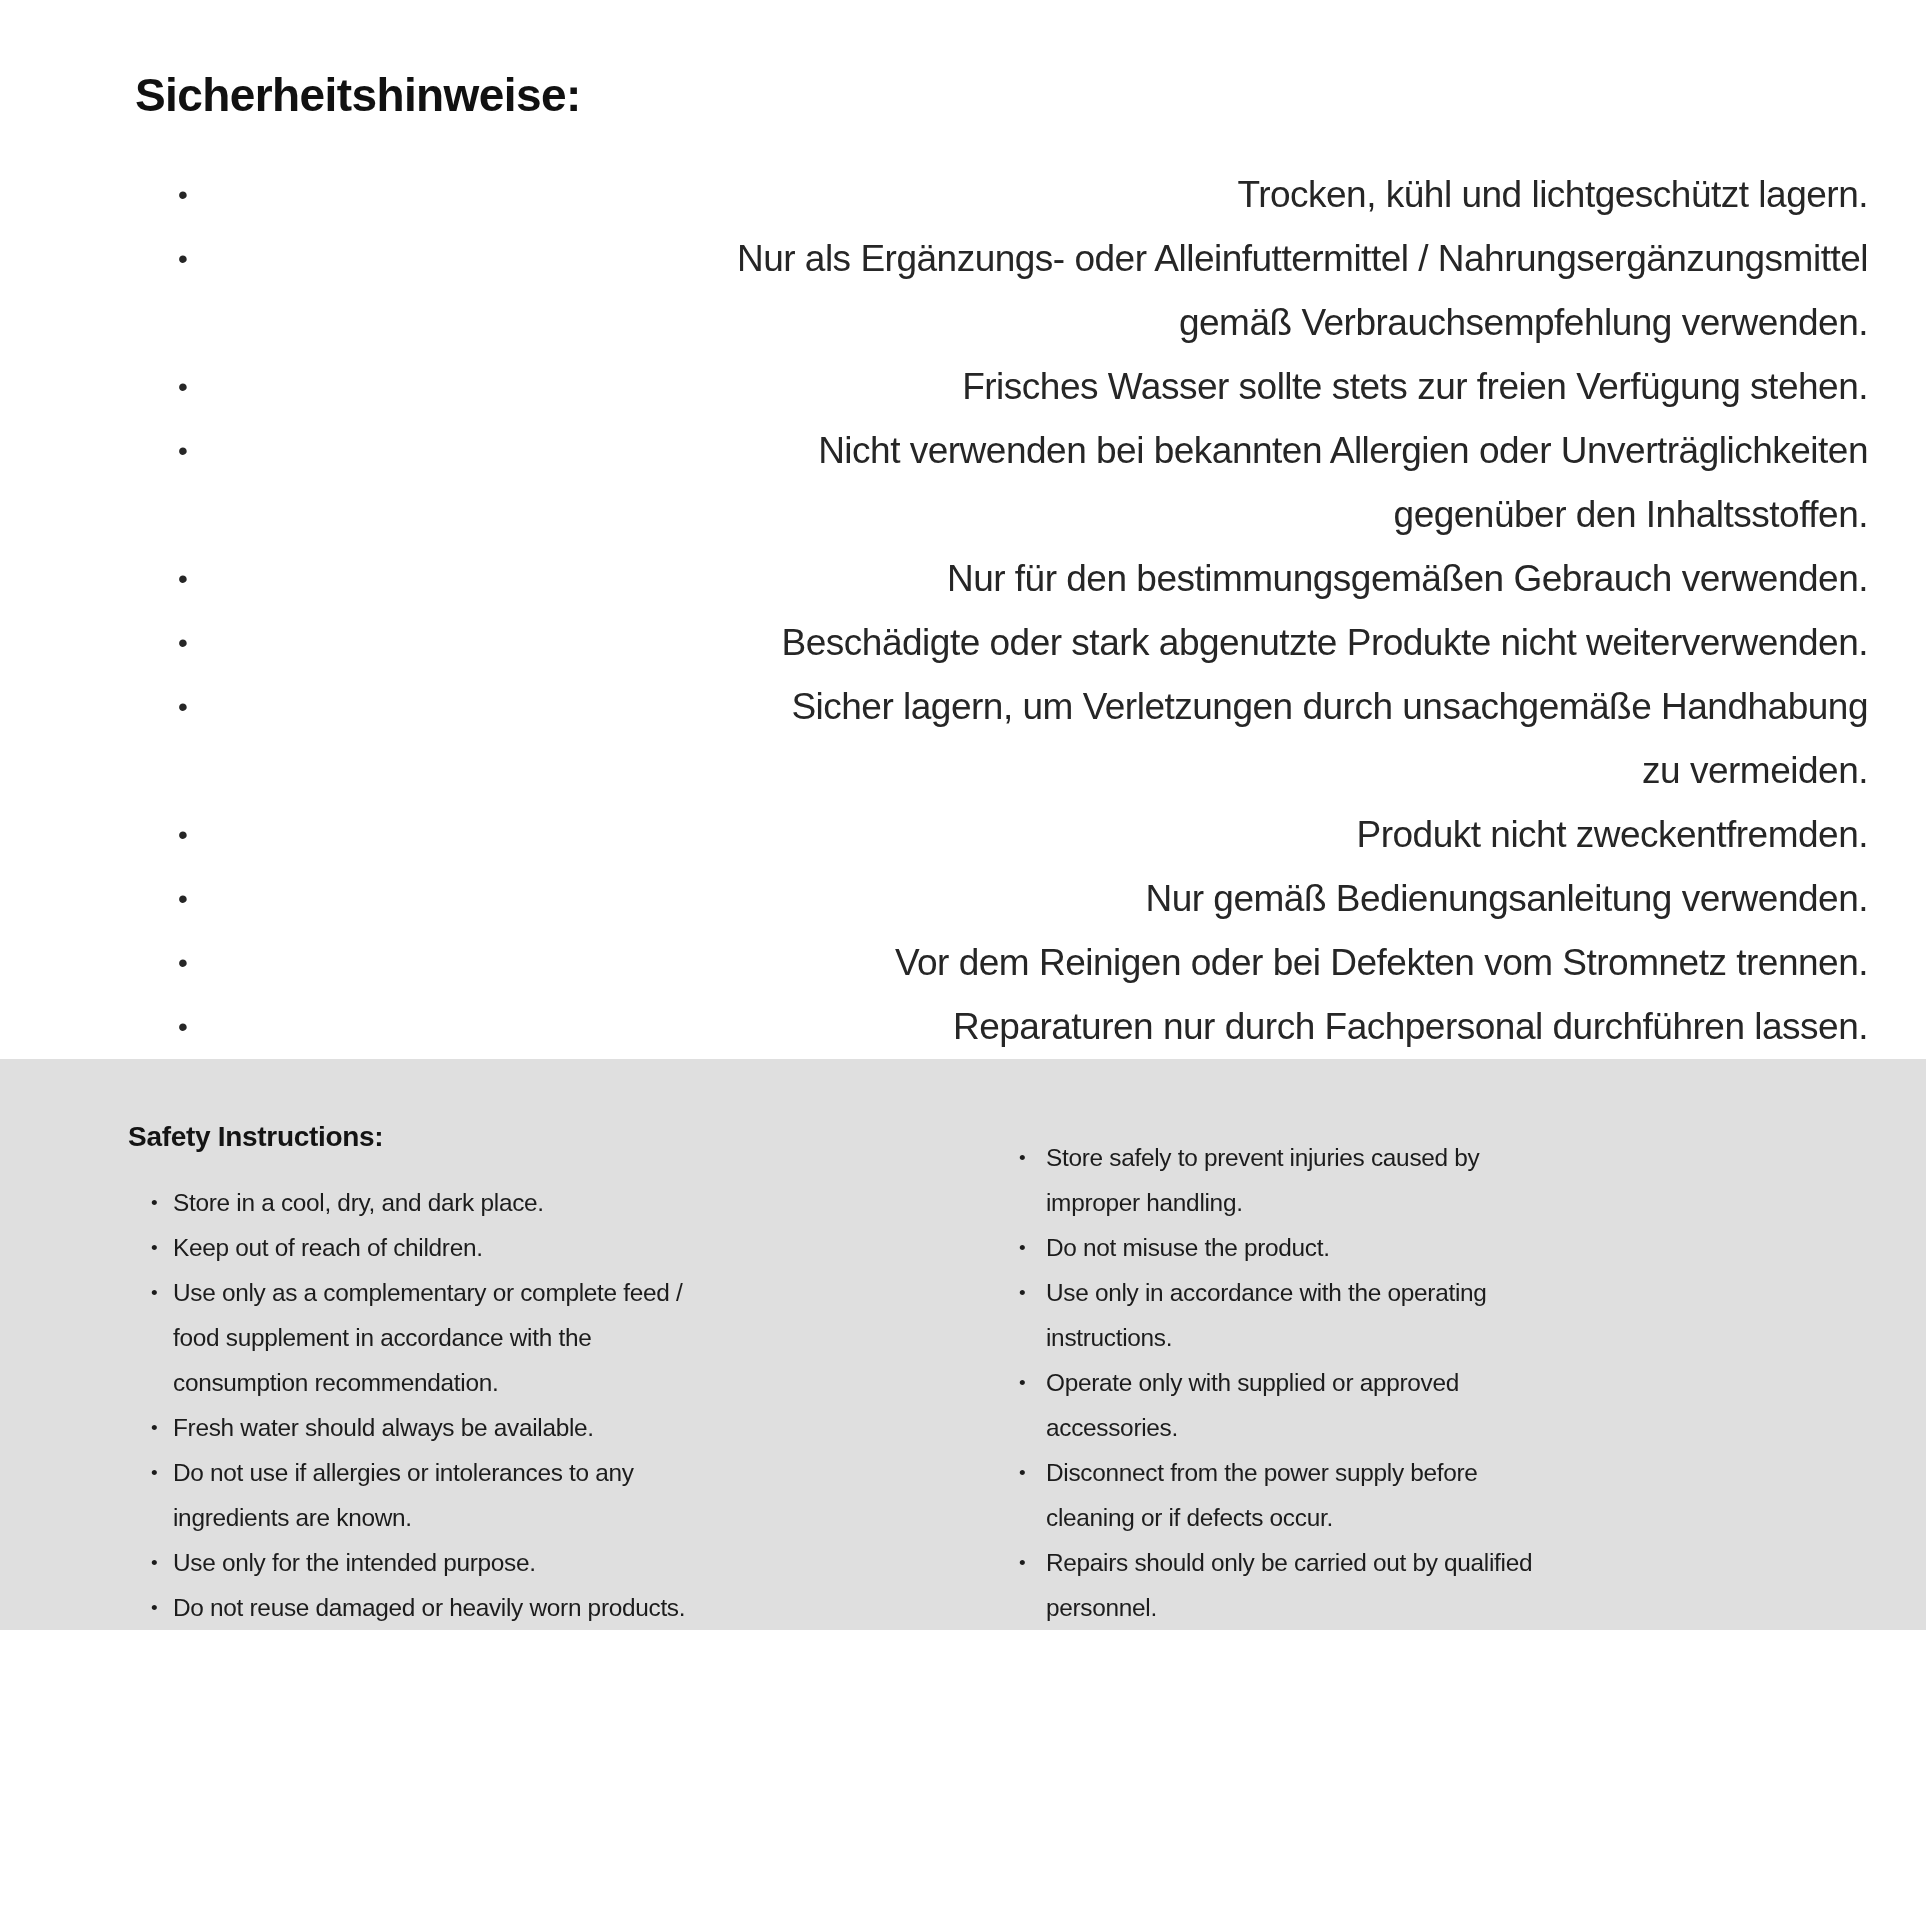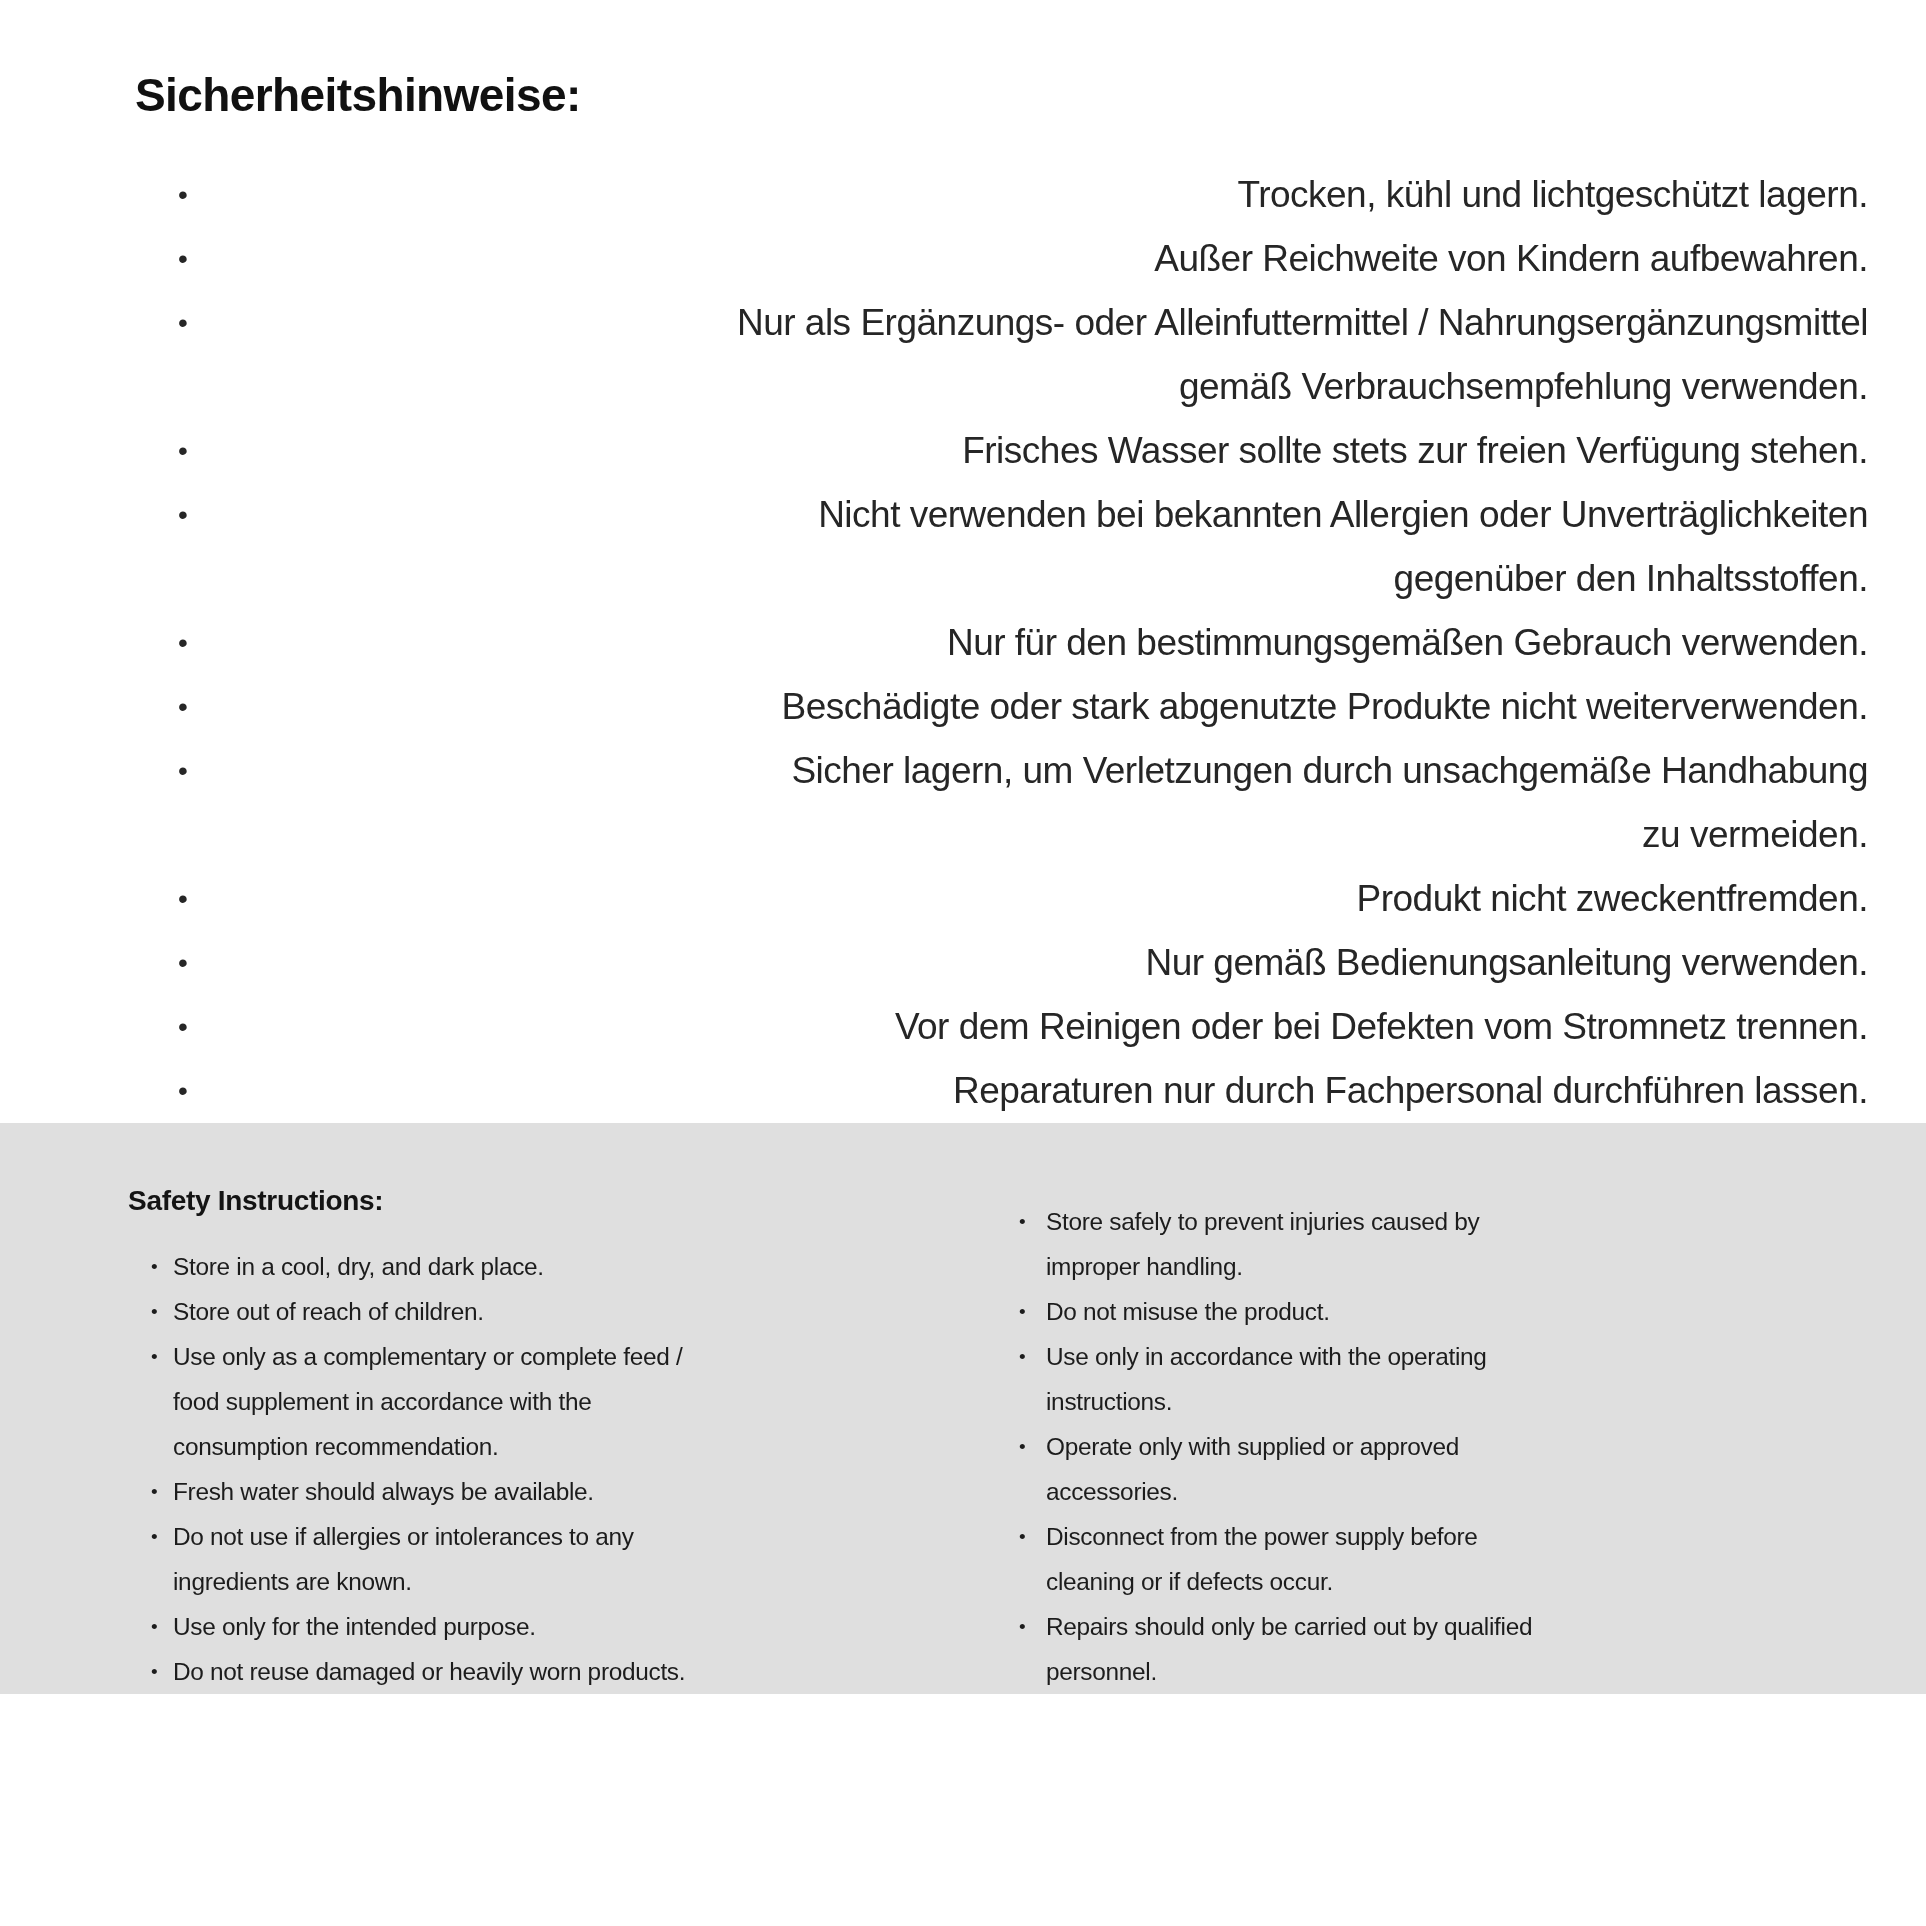--- a/index.html
+++ b/index.html
@@ -81,21 +81,20 @@
 </style>
 </head>
 <body style="background: rgb(255, 255, 255);">
 
 <main class="sheet">
 
   <section class="de-section">
     <h1 class="de-heading">Sicherheitshinweise:</h1>
     <ul class="de-list">
         <li>Trocken, kühl und lichtgeschützt lagern.</li>
-        <li>Außer Reichweite von Kindern aufbewahren.</li>
         <li>Nur als Ergänzungs- oder Alleinfuttermittel / Nahrungsergänzungsmittel
 gemäß Verbrauchsempfehlung verwenden.</li>
         <li>Frisches Wasser sollte stets zur freien Verfügung stehen.</li>
         <li>Nicht verwenden bei bekannten Allergien oder Unverträglichkeiten
 gegenüber den Inhaltsstoffen.</li>
         <li>Nur für den bestimmungsgemäßen Gebrauch verwenden.</li>
         <li>Beschädigte oder stark abgenutzte Produkte nicht weiterverwenden.</li>
         <li>Sicher lagern, um Verletzungen durch unsachgemäße Handhabung
 zu vermeiden.</li>
         <li>Produkt nicht zweckentfremden.</li>
@@ -103,21 +102,21 @@
         <li>Vor dem Reinigen oder bei Defekten vom Stromnetz trennen.</li>
         <li>Reparaturen nur durch Fachpersonal durchführen lassen.</li>
       </ul>
   </section>
 
   <section class="en-section" style="background: rgb(223, 223, 223);">
     <div class="en-col-left">
       <h2 class="en-heading">Safety Instructions:</h2>
       <ul class="en-list">
           <li>Store in a cool, dry, and dark place.</li>
-          <li>Store out of reach of children.</li>
+          <li>Keep out of reach of children.</li>
           <li>Use only as a complementary or complete feed /
 food supplement in accordance with the
 consumption recommendation.</li>
           <li>Fresh water should always be available.</li>
           <li>Do not use if allergies or intolerances to any
 ingredients are known.</li>
           <li>Use only for the intended purpose.</li>
           <li>Do not reuse damaged or heavily worn products.</li>
         </ul>
     </div>

